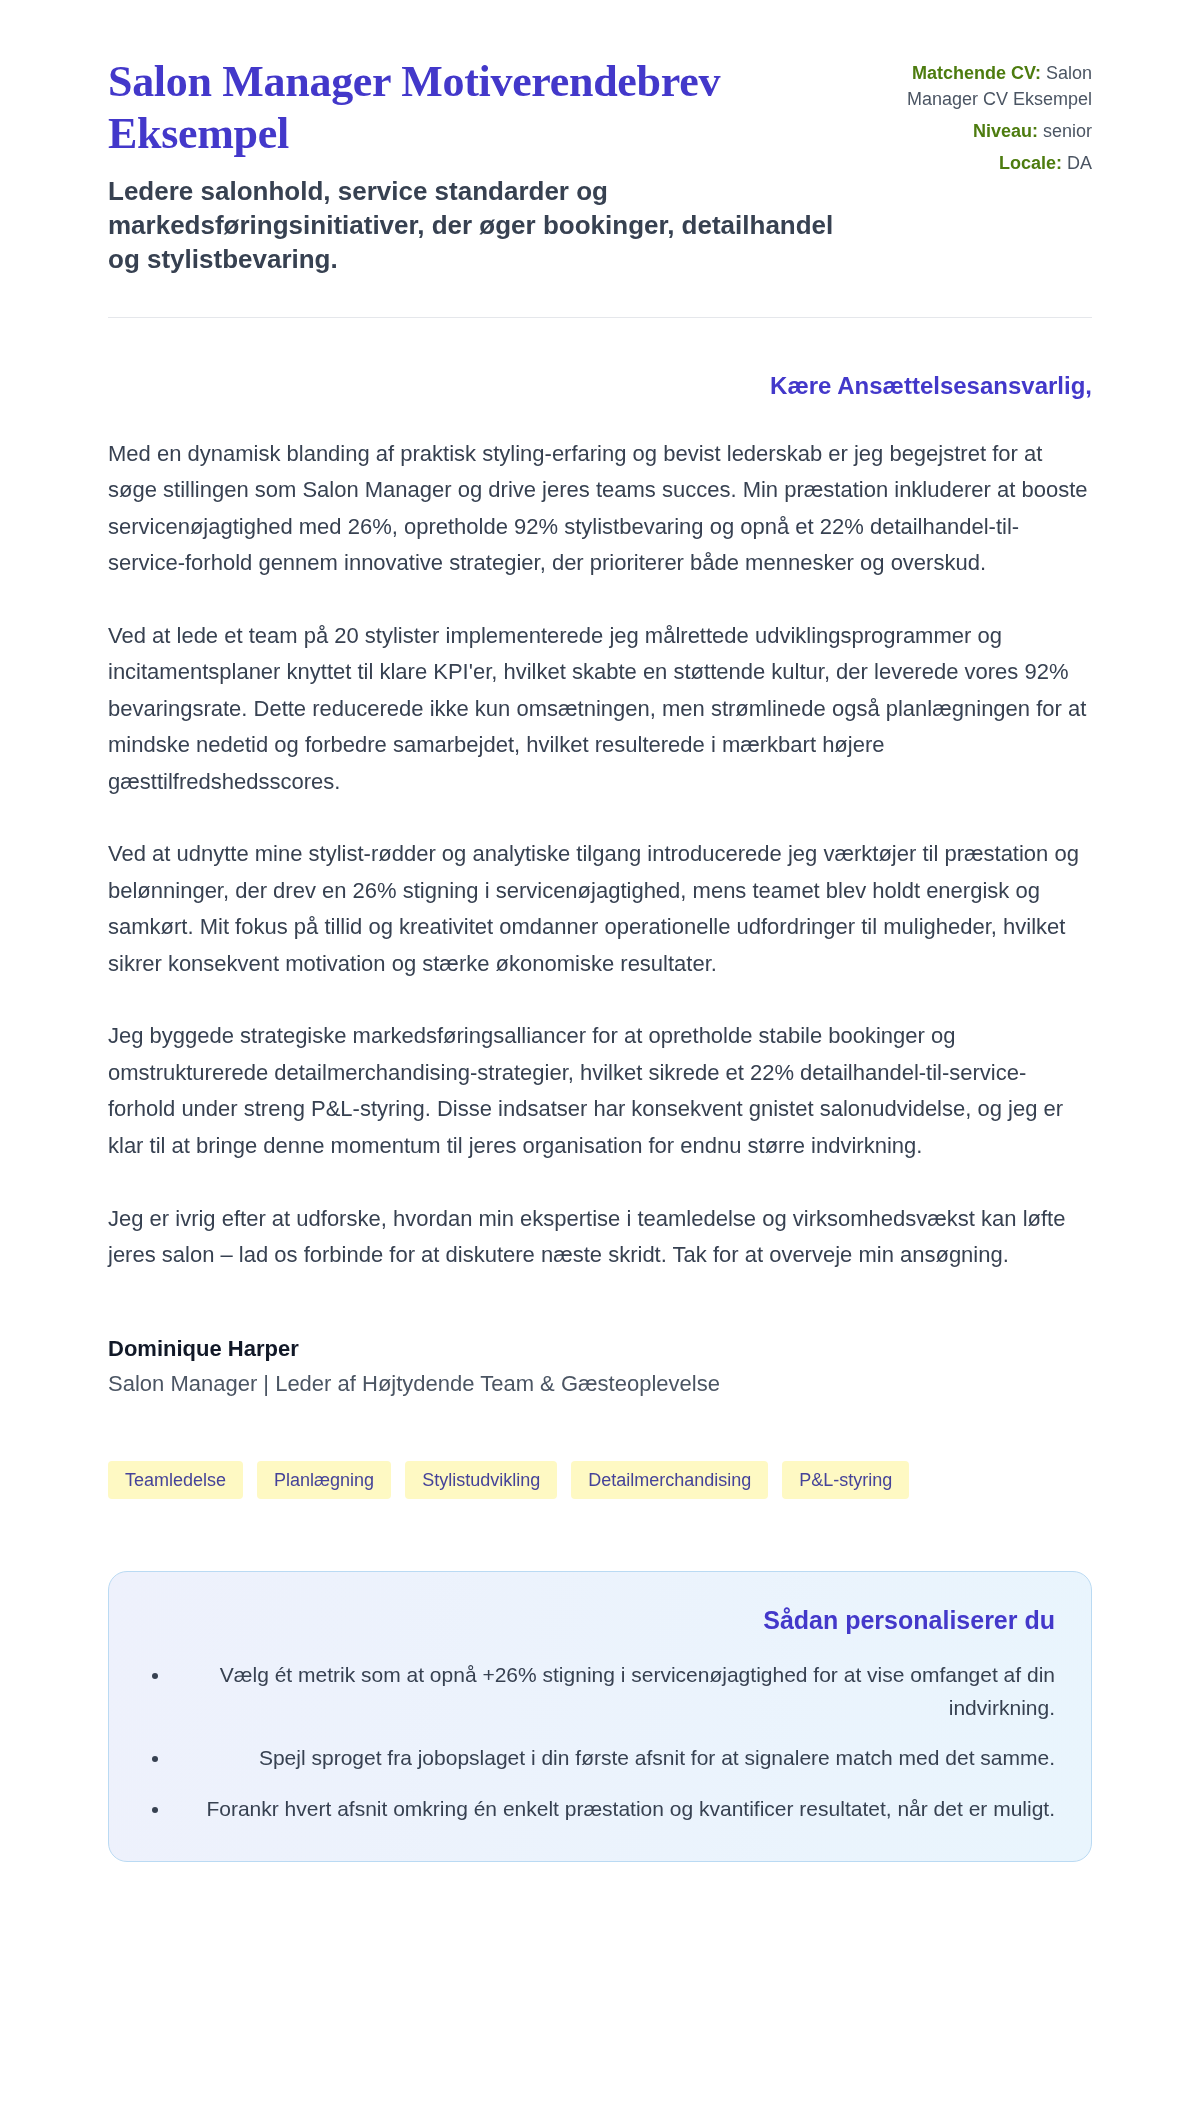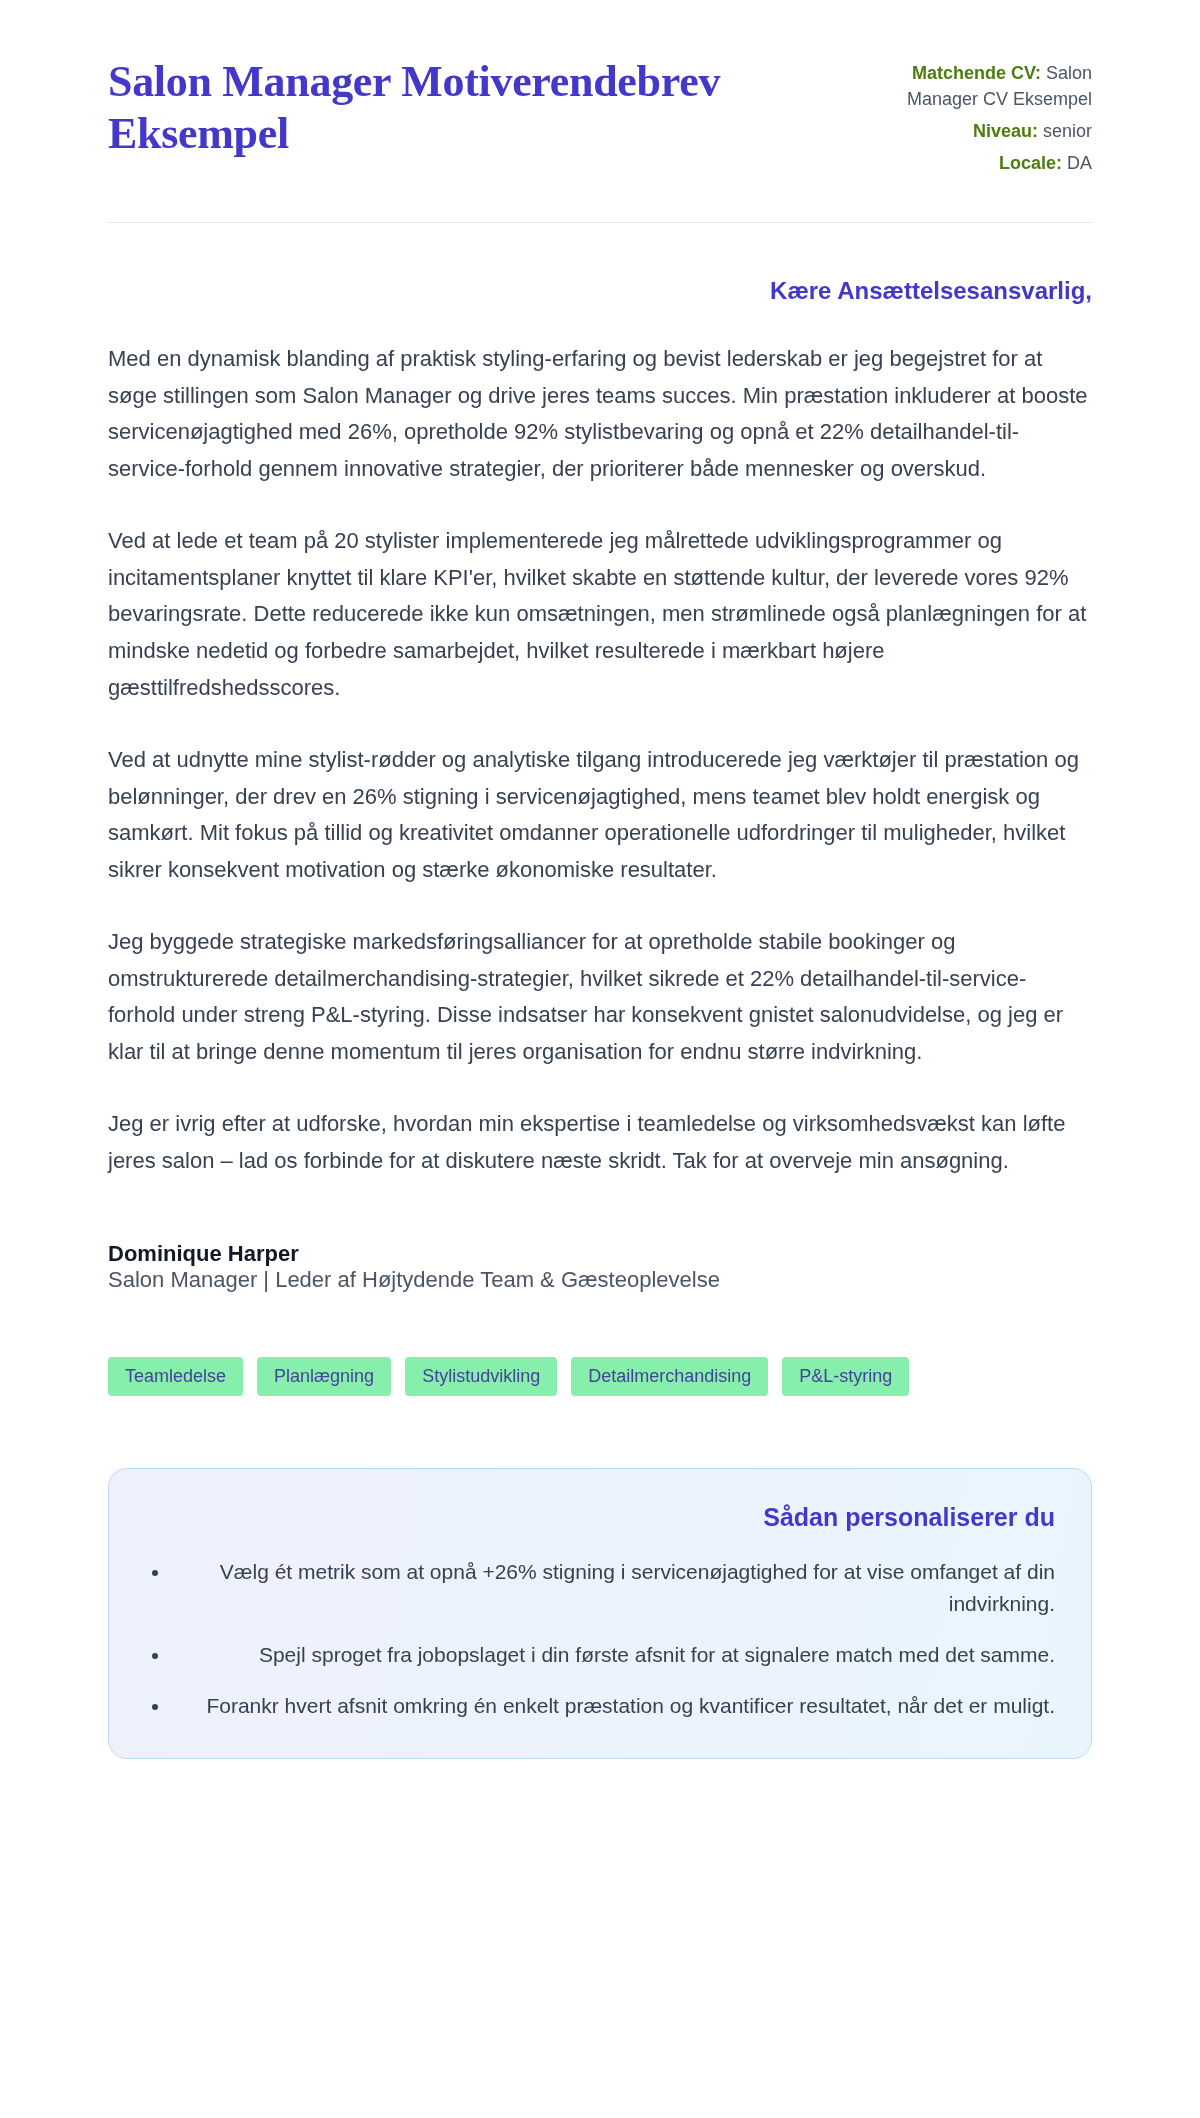--- a/index.html
+++ b/index.html
@@ -44,27 +44,27 @@
     padding-top: 4px;
   }
   .meta-entry { margin-bottom: 6px; color: #4b5563; }
   .meta-label { font-weight: 700; color: #4d7c0f; }
   .divider { border: none; border-top: 1px solid #e5e7eb; margin-top: 40px; }
 
   
   .greeting { margin-top: 54px; font-size: 24px; font-weight: 700; color: #4338ca; text-align: right; }
   .para { margin-top: 36px; font-size: 22px; line-height: 1.66; color: #374151; }
   .sig-name { margin-top: 62px; font-size: 22px; font-weight: 700; color: #111827; }
-  .sig-role { margin-top: 0; font-size: 22px; color: #4b5563; }
+  .sig-role { margin-top: 9px; font-size: 22px; color: #4b5563; }
 
   
   .tags { margin-top: 64px; display: flex; flex-wrap: wrap; gap: 14px; }
   .tag {
     display: inline-block;
-    background: #86efac;
+    background: #fef9c3;
     color: #454399;
     font-size: 18px;
     line-height: 1.15;
     padding: 9px 17px;
     border-radius: 4px;
     white-space: nowrap;
   }
 
   
   .tipbox {
@@ -81,20 +81,21 @@
   .tip-item:last-child { margin-bottom: 0; }
 </style>
 </head>
 <body>
 
 <div class="page">
 
   <header class="header">
     <div class="header-left">
       <h1 class="page-title">Salon Manager Motiverendebrev Eksempel</h1>
+      <p class="page-subtitle">Ledere salonhold, service standarder og markedsføringsinitiativer, der øger bookinger, detailhandel og stylistbevaring.</p>
     </div>
     <aside class="meta">
       <div class="meta-entry">
         <span class="meta-label">Matchende CV:</span>
         <span class="meta-value">Salon Manager CV Eksempel</span>
       </div>
       <div class="meta-entry">
         <span class="meta-label">Niveau:</span>
         <span class="meta-value">senior</span>
       </div>

